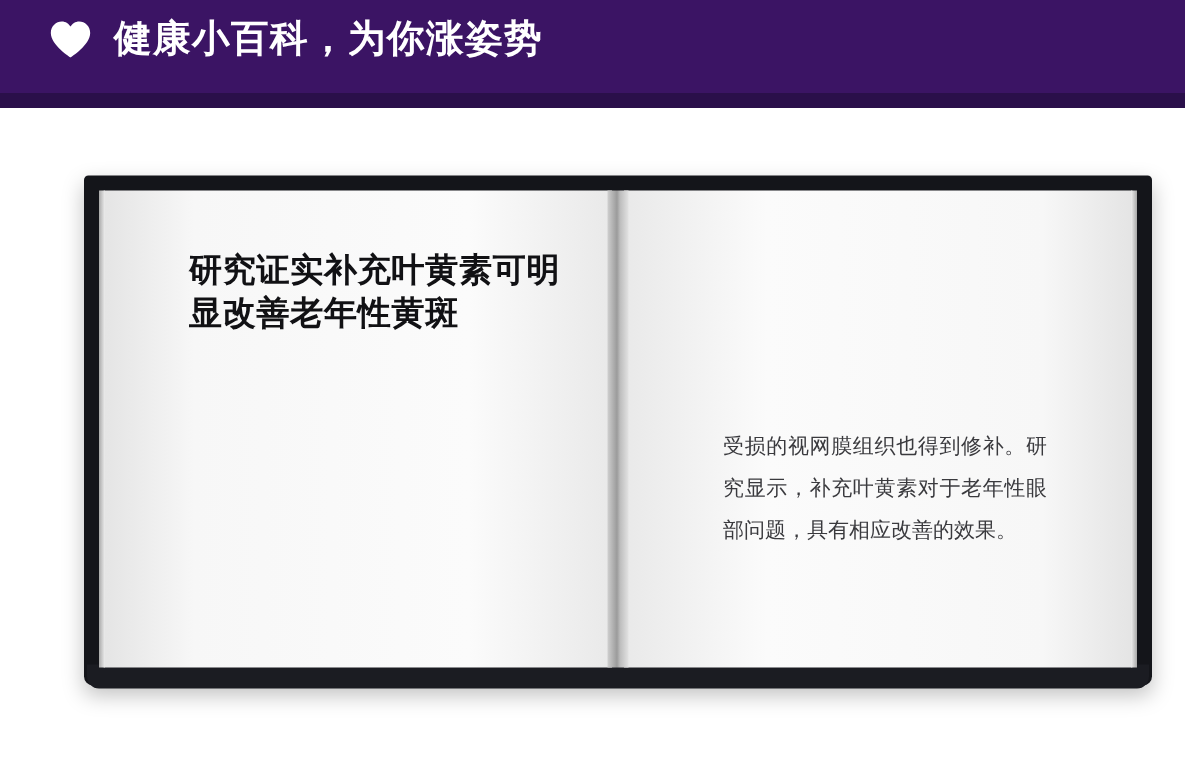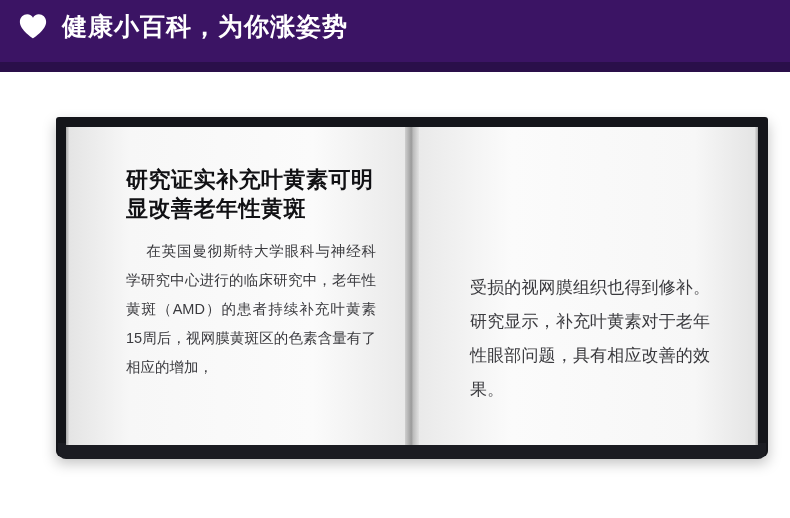--- a/index.html
+++ b/index.html
@@ -27,21 +27,21 @@
     top: 0;
     width: 790px;
     height: 72px;
     background: #3b1464;
     box-sizing: border-box;
   }
   .banner-inner {
     display: flex;
     align-items: center;
     height: 54px;
-    padding-left: 18px;
+    padding-left: 32px;
   }
   .heart-icon {
     width: 30px;
     height: 30px;
     flex: 0 0 auto;
     margin-right: 14px;
     display: block;
   }
   .banner-title {
     color: #ffffff;
@@ -172,26 +172,26 @@
     margin: 0;
     text-indent: 1.4em;
   }
   .page-text-right {
     position: absolute;
     left: 408px;
     top: 148px;
     width: 252px;
   }
   .article-body-cont {
-    font-size: 17px;
+    font-size: 14px;
     color: #3a3a3e;
     line-height: 2.0;
     text-align: justify;
     text-justify: inter-ideograph;
-    margin: 6px;
+    margin: 18px;
   }
 </style>
 </head>
 <body>
 
 <div class="page">
 
   <div class="banner">
     <div class="banner-inner">
       <svg class="heart-icon" viewBox="0 0 32 32">
@@ -209,21 +209,20 @@
       <div class="cover-bottom"></div>
 
       <div class="leaf leaf-left"></div>
       <div class="leaf leaf-right"></div>
       <div class="spine"></div>
       <div class="leaf-edge-left"></div>
       <div class="leaf-edge-right"></div>
 
       <div class="page-text-left">
         <h2 class="article-title">研究证实补充叶黄素可明显改善老年性黄斑</h2>
-        <p class="article-body">在英国曼彻斯特大学眼科与神经科学研究中心进行的临床研究中，老年性黄斑（AMD）的患者持续补充叶黄素15周后，视网膜黄斑区的色素含量有了相应的增加，</p>
       </div>
 
       <div class="page-text-right">
         <p class="article-body-cont">受损的视网膜组织也得到修补。研究显示，补充叶黄素对于老年性眼部问题，具有相应改善的效果。</p>
       </div>
     </div>
   </div>
 
 </div>
 

